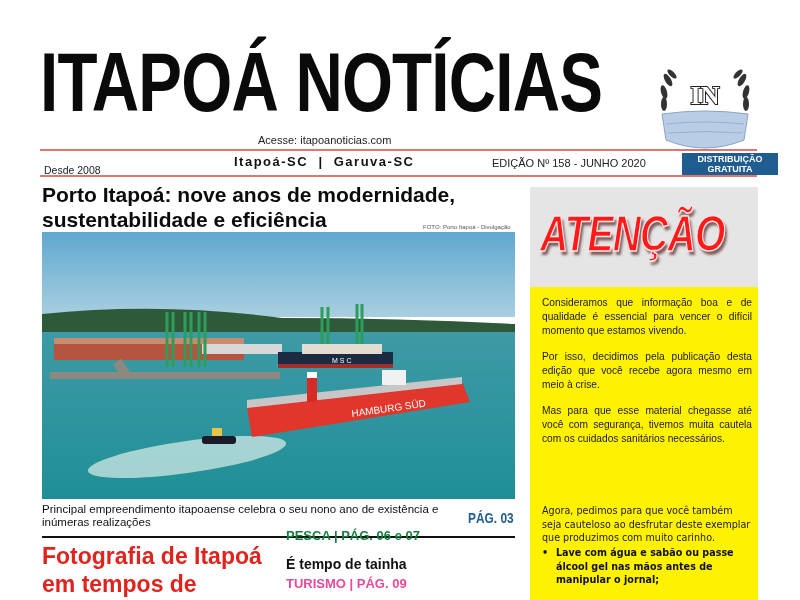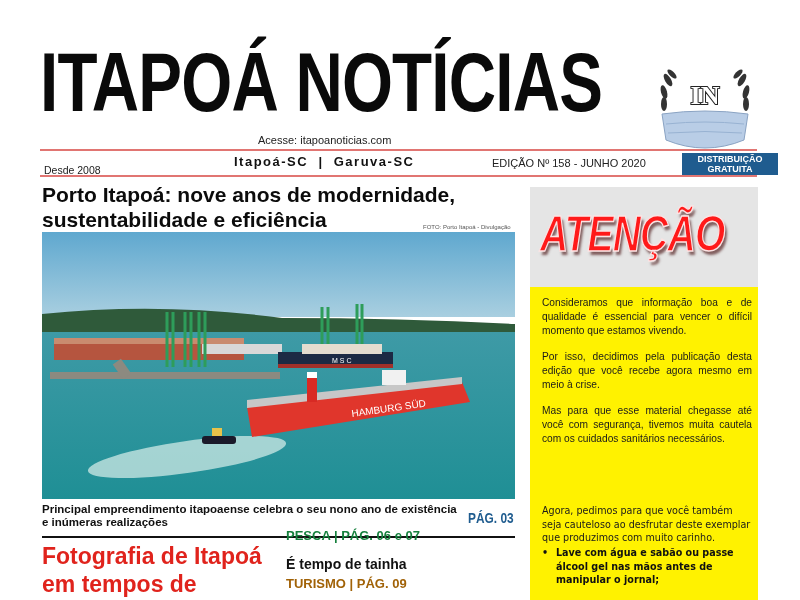--- a/index.html
+++ b/index.html
@@ -9,27 +9,27 @@
   .logo { left:650px; top:40px; width:110px; height:110px; }
   .acesse { left:258px; top:134px; font-size:11px; color:#222; }
   .rule-red { left:40px; width:717px; height:2px; background:#d9534f; opacity:.8; }
   .desde { left:44px; top:157px; font-size:10.5px; color:#222;margin-top:7px; }
   .cities { left:227px; top:154px; font-size:13px; font-weight:700; letter-spacing:1.5px; color:#111; }
   .edicao { left:492px; top:157px; font-size:11px; color:#222; }
   .badge { left:682px; top:153px; width:96px; height:22px; background:#1f5c8f; color:#fff; font-size:9px; font-weight:700; text-align:center; line-height:10px; padding-top:1px; box-sizing:border-box; }
   .headline { left:42px; top:182px; width:490px; font-size:21px; font-weight:700; line-height:25px; color:#0b0b0b; }
   .credit { left:423px; top:224px; font-size:6px; color:#555; }
   .photo { left:42px; top:232px; width:473px; height:267px; overflow:hidden; }
-  .caption { left:42px; top:503px; width:420px; font-size:11.5px; font-weight:700; line-height:13px; color:#111; }
+  .caption { left:42px; top:503px; width:420px; font-size:11.5px; font-weight:400; line-height:13px; color:#111; }
   .pag03 { left:468px; top:510px; font-size:14px; font-weight:700; color:#1f5c8f; transform:scaleX(0.85); transform-origin:left top; }
   .rule-black { left:42px; top:536px; width:473px; height:2px; background:#111; }
   .feature { left:42px; top:542px; width:230px; font-size:23px; font-weight:700; line-height:28px; color:#e0231c; }
   .pesca { left:286px; top:528px; font-size:13px; font-weight:700; color:#15803d; }
   .pesca-h { left:286px; top:556px; font-size:14px; font-weight:700; color:#111; }
-  .turismo { left:286px; top:576px; font-size:13px; font-weight:700; color:#a16207; }
+  .turismo { left:286px; top:576px; font-size:13px; font-weight:700; color:#ec4899; }
   .turismo-h { left:286px; top:593px; font-size:14px; font-weight:700; color:#111; }
   .att-box { left:530px; top:187px; width:228px; height:413px; background:#fff200; }
   .att-head { left:530px; top:187px; width:228px; height:100px; background:#e5e5e5; overflow:hidden; }
   .att-title { position:absolute; left:10px; top:18px; font-size:50px; font-weight:700; font-style:italic; color:#ff1a1a; -webkit-text-stroke:1.5px #fbe3e3; text-shadow:3px 4px 3px rgba(60,0,0,.6); transform:scaleX(0.78); transform-origin:left top; letter-spacing:-1px; white-space:nowrap; }
   .att-p { left:542px; width:210px; font-size:10.2px; line-height:13.8px; color:#1a1a1a; text-align:justify; }
   .att-p2 { left:542px; width:210px; font-family:"DejaVu Sans", sans-serif; font-size:9.6px; line-height:13.5px; color:#1a1a1a;margin-top:28px; }
   .bullet { left:542px; top:546px; width:210px; font-family:"DejaVu Sans", sans-serif; font-size:9.6px; font-weight:700; line-height:13.5px; color:#111; display:flex; }
   .bullet .dot { width:14px; flex:0 0 14px; }
 </style>
 </head>

